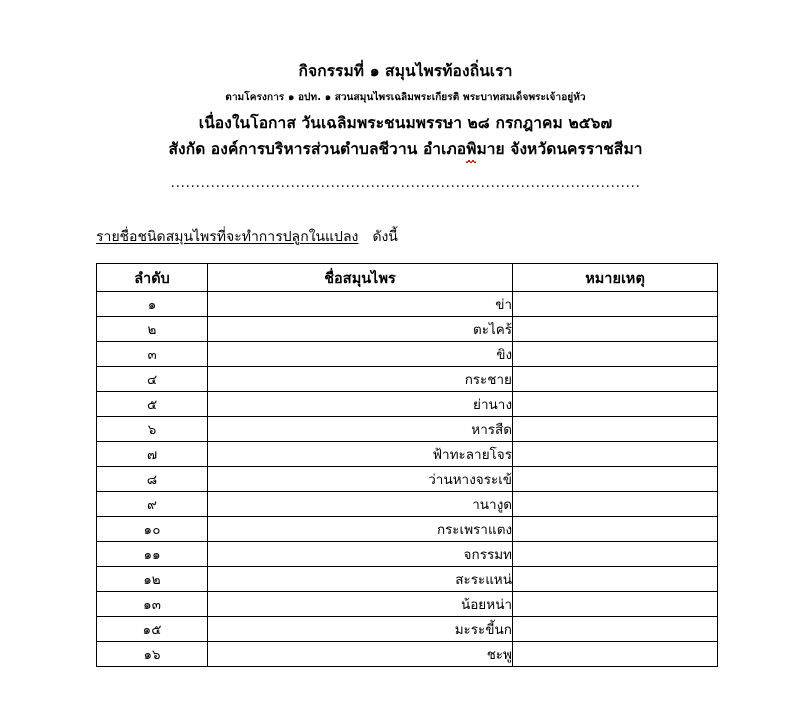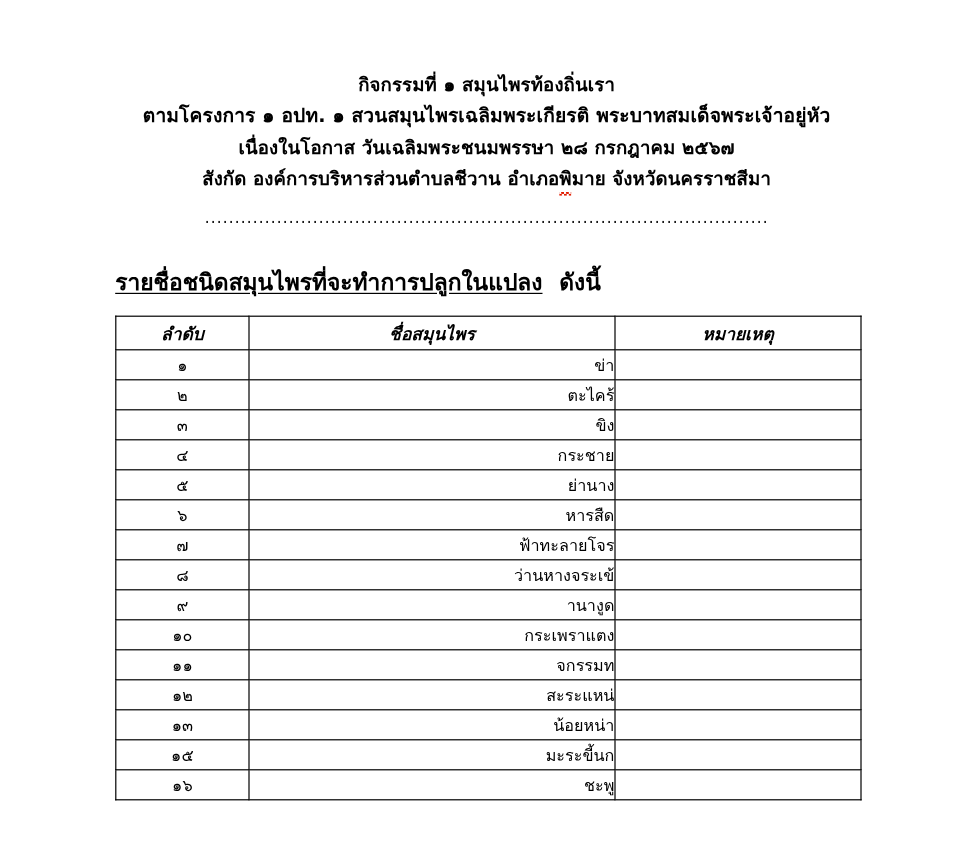--- a/index.html
+++ b/index.html
@@ -31,21 +31,21 @@
     text-align: center;
   }
   .doc-header .hline {
     font-size: 15.5px;
     font-weight: 700;
     line-height: 26px;
     letter-spacing: 0.1px;
     white-space: nowrap;
   }
   .doc-header .hline.wide {
-    font-size: 16px;
+    font-size: 10px;
   }
 
   
   .spell {
     position: relative;
     display: inline-block;
   }
   .spell::after {
     content: "";
     position: absolute;
@@ -69,22 +69,22 @@
     letter-spacing: 0.55px;
     color: #1a1a1a;
     white-space: nowrap;
     overflow: hidden;
   }
 
   
   .section-label {
     margin-top: 36px;
     padding-left: 96px;
-    font-size: 19px;
-    font-weight: 700;
+    font-size: 14px;
+    font-weight: 400;
     line-height: 22px;
     white-space: nowrap;
   }
   .section-label .u {
     text-decoration: underline;
     text-underline-offset: 2px;
   }
   .section-label .tail {
     margin-left: 14px;
   }
@@ -108,21 +108,20 @@
   }
   table.herb-table col.c-no    { width: 111px; }
   table.herb-table col.c-name  { width: 305px; }
   table.herb-table col.c-note  { width: 205px; }
 
   table.herb-table thead th {
     height: 27px;
     font-size: 14.5px;
     font-weight: 700;
     text-align: center;
-    font-style: italic;
   }
   table.herb-table tbody td {
     height: 24px;
     font-size: 13.5px;
     font-weight: 400;
   }
   td.cell-no {
     text-align: center;
   }
   td.cell-name {

